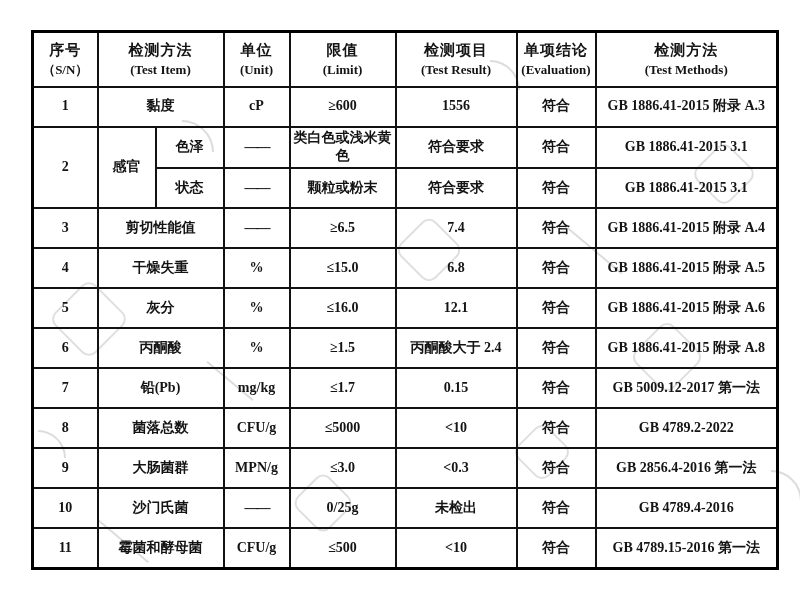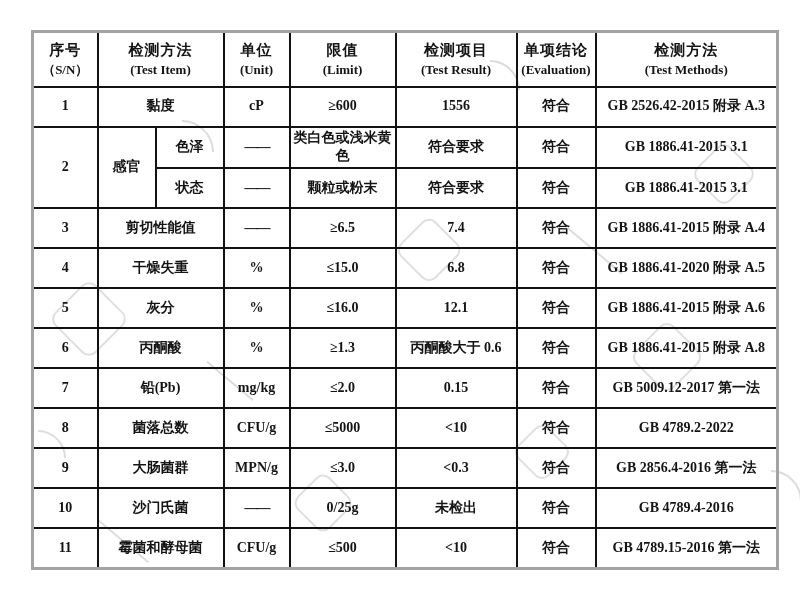--- a/index.html
+++ b/index.html
@@ -27,21 +27,21 @@
   .report-table th,.report-table td{
     border:2px solid #121212;
     text-align:center;
     vertical-align:middle;
     padding:1px 3px;
     font-size:14px;
     font-weight:700;
     line-height:1.35;
     overflow:hidden;
   }
-  .report-table{border:3px solid #a3a3a3;}
+  .report-table{border:3px solid #000000;}
   thead tr{height:55px;}
   tbody tr{height:40px;}
   .hdr-zh{font-size:15px;letter-spacing:1px;}
   .hdr-en{font-size:13px;letter-spacing:0;}
   .method-cell,.header-methods{font-size:13px;margin-left:32px;}
   .dash{letter-spacing:-2px;}
 </style>
 </head>
 <body>
 
@@ -105,21 +105,21 @@
     </tr>
   </thead>
   <tbody>
     <tr>
       <td>1</td>
       <td colspan="2">黏度</td>
       <td>cP</td>
       <td>≥600</td>
       <td>1556</td>
       <td>符合</td>
-      <td class="method-cell">GB 2526.42-2015  附录 A.3</td>
+      <td class="method-cell">GB 1886.41-2015  附录 A.3</td>
     </tr>
     <tr>
       <td rowspan="2">2</td>
       <td rowspan="2">感官</td>
       <td>色泽</td>
       <td class="dash">——</td>
       <td>类白色或浅米黄色</td>
       <td>符合要求</td>
       <td>符合</td>
       <td class="method-cell">GB 1886.41-2015 3.1</td>
@@ -141,45 +141,45 @@
       <td>符合</td>
       <td class="method-cell">GB 1886.41-2015  附录 A.4</td>
     </tr>
     <tr>
       <td>4</td>
       <td colspan="2">干燥失重</td>
       <td>%</td>
       <td>≤15.0</td>
       <td>6.8</td>
       <td>符合</td>
-      <td class="method-cell">GB 1886.41-2020  附录 A.5</td>
+      <td class="method-cell">GB 1886.41-2015  附录 A.5</td>
     </tr>
     <tr>
       <td>5</td>
       <td colspan="2">灰分</td>
       <td>%</td>
       <td>≤16.0</td>
       <td>12.1</td>
       <td>符合</td>
       <td class="method-cell">GB 1886.41-2015  附录 A.6</td>
     </tr>
     <tr>
       <td>6</td>
       <td colspan="2">丙酮酸</td>
       <td>%</td>
-      <td>≥1.3</td>
-      <td>丙酮酸大于 0.6</td>
+      <td>≥1.5</td>
+      <td>丙酮酸大于 2.4</td>
       <td>符合</td>
       <td class="method-cell">GB 1886.41-2015  附录 A.8</td>
     </tr>
     <tr>
       <td>7</td>
       <td colspan="2">铅(Pb)</td>
       <td>mg/kg</td>
-      <td>≤2.0</td>
+      <td>≤1.7</td>
       <td>0.15</td>
       <td>符合</td>
       <td class="method-cell">GB 5009.12-2017  第一法</td>
     </tr>
     <tr>
       <td>8</td>
       <td colspan="2">菌落总数</td>
       <td>CFU/g</td>
       <td>≤5000</td>
       <td>&lt;10</td>

